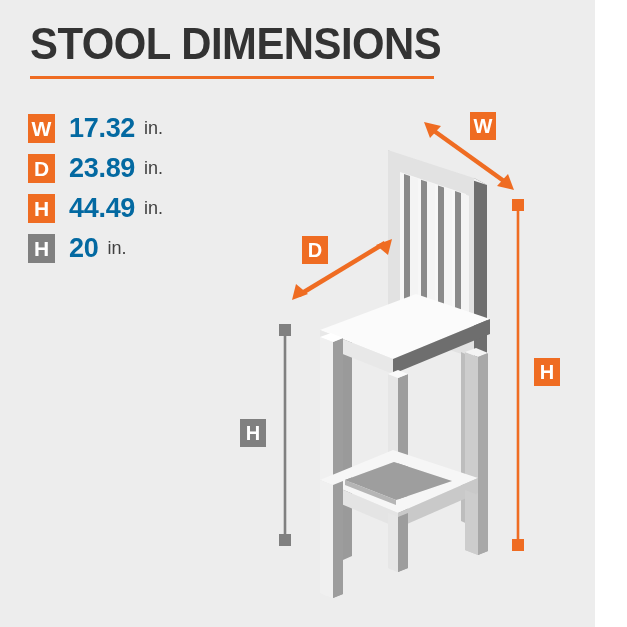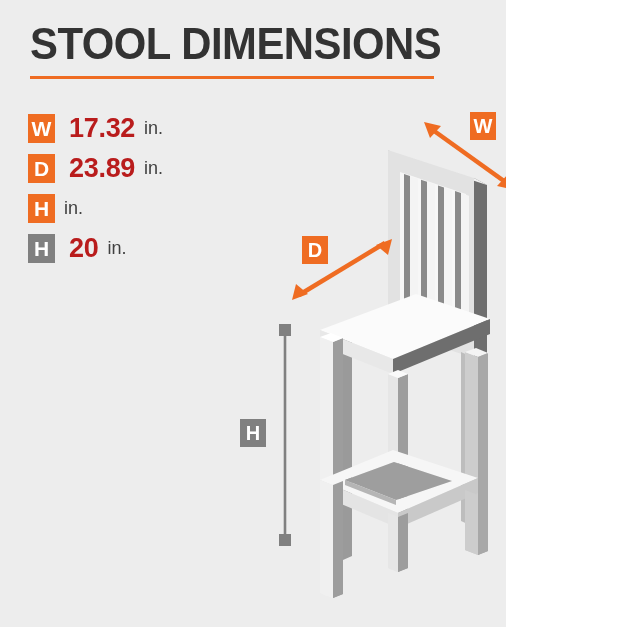--- a/index.html
+++ b/index.html
@@ -5,21 +5,21 @@
   html, body {
     margin: 0;
     padding: 0;
     background: #ffffff;
   }
   body {
     font-family: "Liberation Sans", sans-serif;
   }
   #infographic {
     position: relative;
-    width: 506px;
+    width: 595px;
     height: 627px;
     background: #ededed;
     overflow: hidden;
   }
 
   
   .title {
     position: absolute;
     left: 30px;
     top: 18px;
@@ -69,21 +69,21 @@
     flex: 0 0 auto;
   }
   .spec-badge.orange { background: #ef6c22; }
   .spec-badge.gray   { background: #808080; }
 
   .spec-value {
     margin-left: 14px;
     font-family: "Liberation Sans Narrow", "Liberation Sans", sans-serif;
     font-size: 27px;
     font-weight: bold;
-    color: #b91c1c;
+    color: #0369a1;
     letter-spacing: -0.3px;
     white-space: nowrap;
   }
   .spec-unit {
     margin-left: 9px;
     font-family: "Liberation Sans Narrow", "Liberation Sans", sans-serif;
     font-size: 18px;
     font-weight: normal;
     color: #404040;
     white-space: nowrap;
@@ -135,20 +135,21 @@
     </div>
 
     <div class="spec-row">
       <div class="spec-badge orange">D</div>
       <div class="spec-value">23.89</div>
       <div class="spec-unit">in.</div>
     </div>
 
     <div class="spec-row">
       <div class="spec-badge orange">H</div>
+      <div class="spec-value">44.49</div>
       <div class="spec-unit">in.</div>
     </div>
 
     <div class="spec-row">
       <div class="spec-badge gray">H</div>
       <div class="spec-value">20</div>
       <div class="spec-unit">in.</div>
     </div>
 
   </div>

